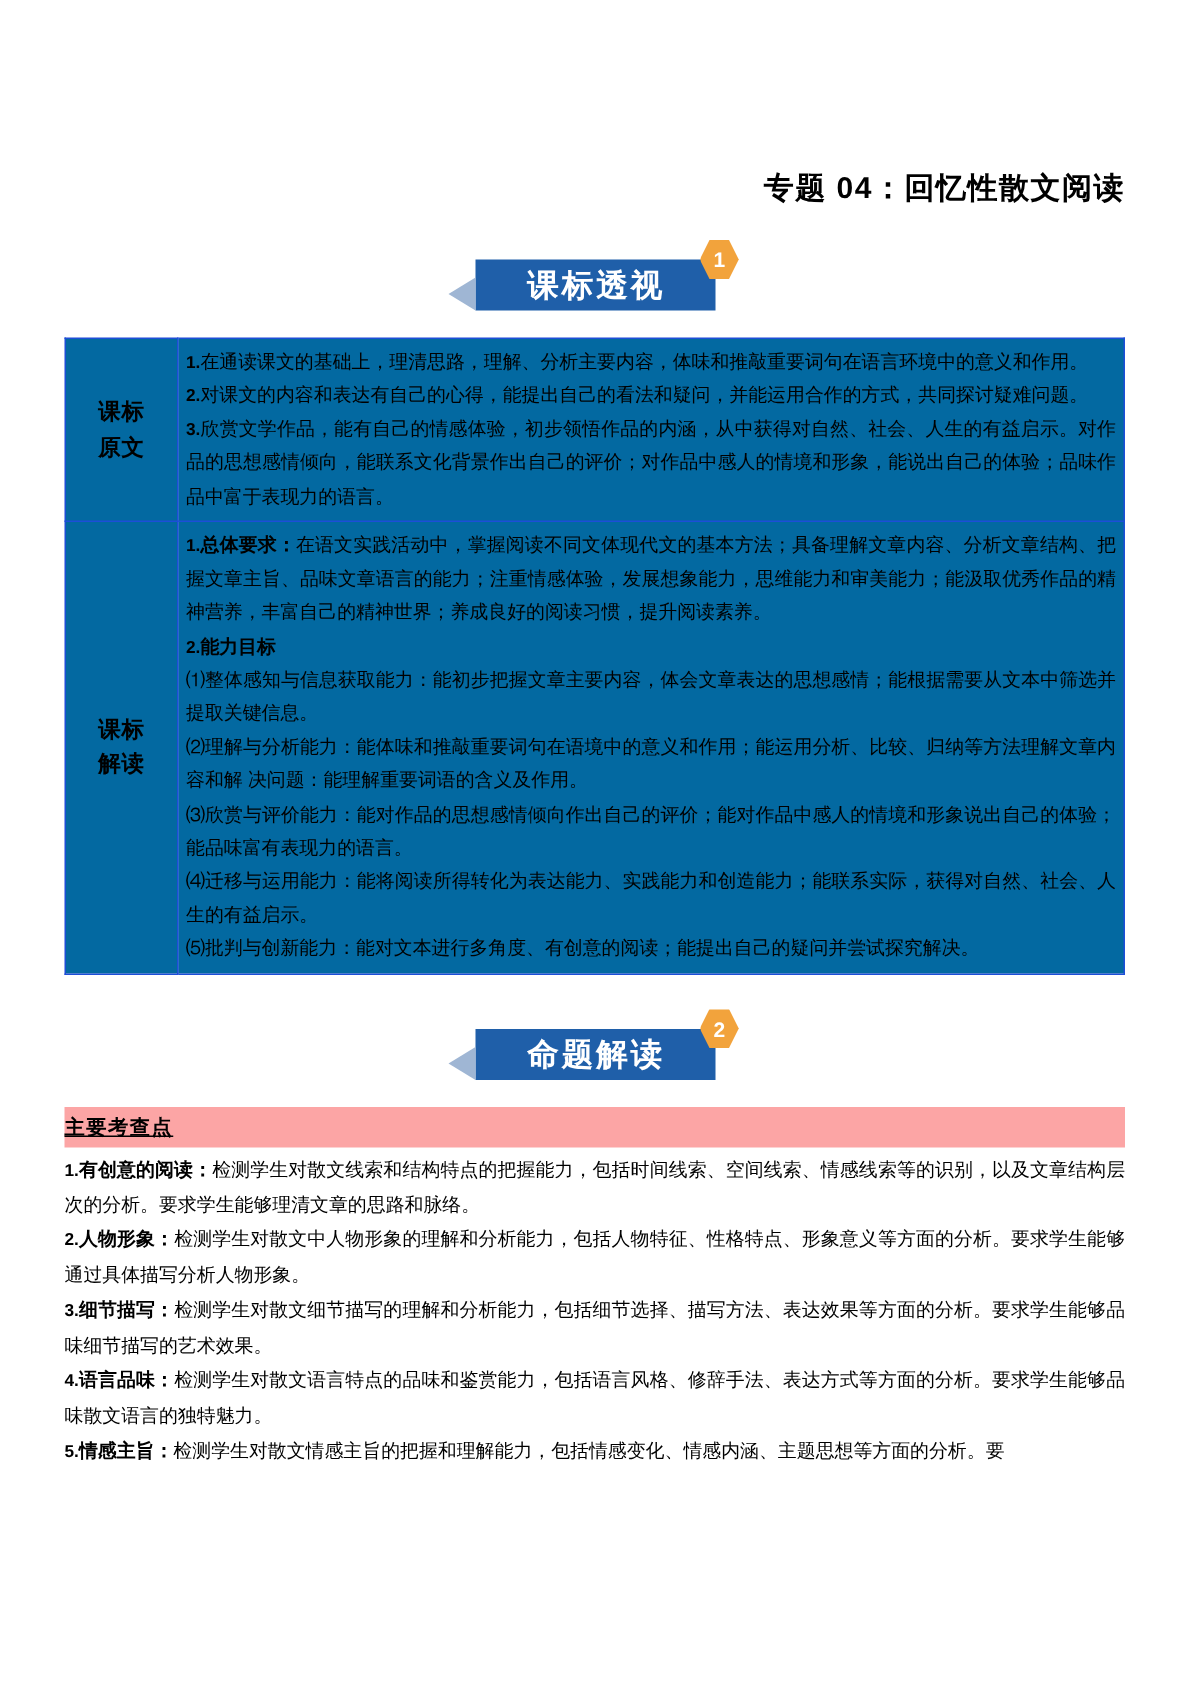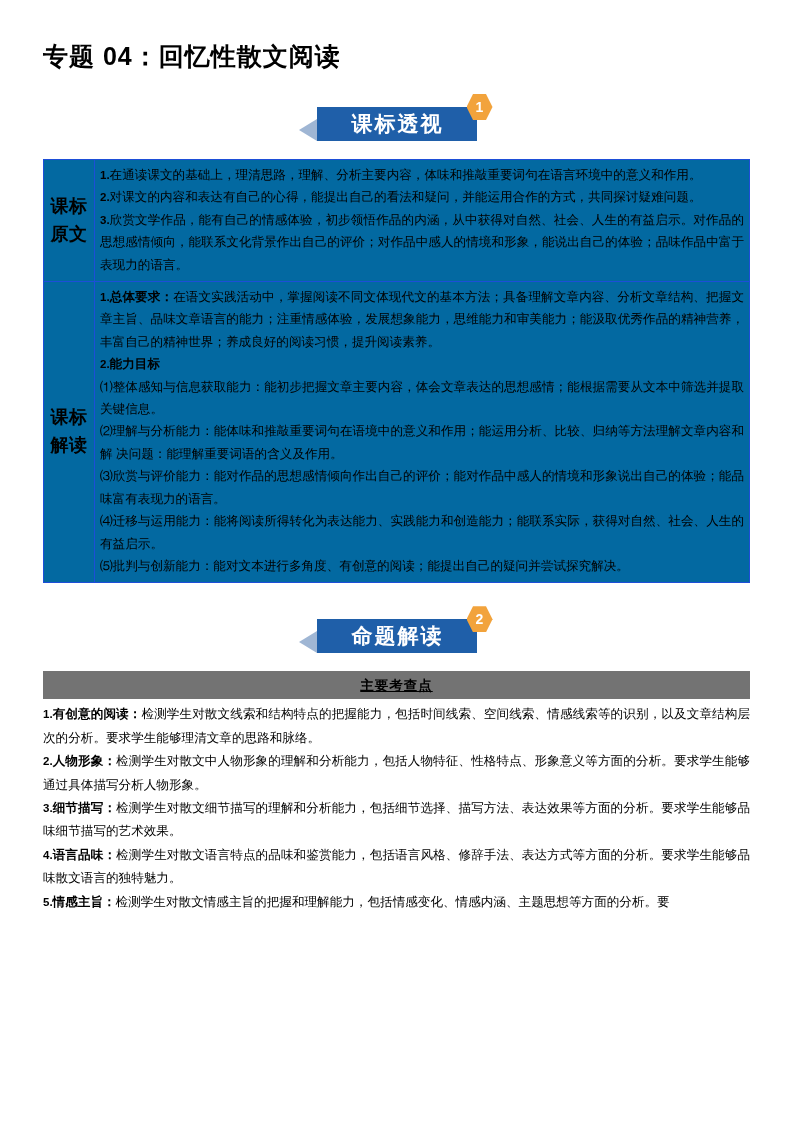--- a/index.html
+++ b/index.html
@@ -18,26 +18,26 @@
   .page {
     position: relative;
     width: 793px;
     height: 1122px;
     box-sizing: border-box;
     padding: 0 43px;
   }
 
   
   .doc-title {
-    text-align: left;
-    font-size: 25px;
+    text-align: right;
+    font-size: 20px;
     font-weight: bold;
     letter-spacing: 1px;
     margin: 0;
-    padding-top: 40px;
+    padding-top: 112px;
     padding-bottom: 0;
     color: #000;
   }
 
   
   .banner-wrap {
     position: relative;
     height: 52px;
     margin-top: 28px;
     margin-bottom: 6px;
@@ -99,46 +99,45 @@
     table-layout: fixed;
   }
   table.std-table td {
     border: 1px solid #1d4ed8;
     background: #0369a1;
     vertical-align: middle;
   }
   td.rowhead {
     width: 46px;
     text-align: center;
-    font-size: 18px;
+    font-size: 15px;
     font-weight: bold;
     line-height: 1.55;
-    padding: 4px 2px;
+    padding: 4px 14px;
     letter-spacing: 0.5px;
   }
   td.rowbody {
     padding: 4px 5px 5px 5px;
     font-size: 12.6px;
     line-height: 1.78;
     text-align: justify;
   }
   td.rowbody p {
     margin: 0;
     text-indent: 0;
   }
   .bold { font-weight: bold; }
   .num-lead {
     font-weight: bold;
     font-size: 11.5px;
   }
 
   
   .peach-band {
-    background: #737373;
-    text-align: center;
+    background: #fca5a5;
     padding: 5px 0 4px 0;
     margin-top: 2px;
   }
   .peach-band-label {
     font-size: 13.5px;
     font-weight: bold;
     text-decoration: underline;
     letter-spacing: 1px;
   }
 

